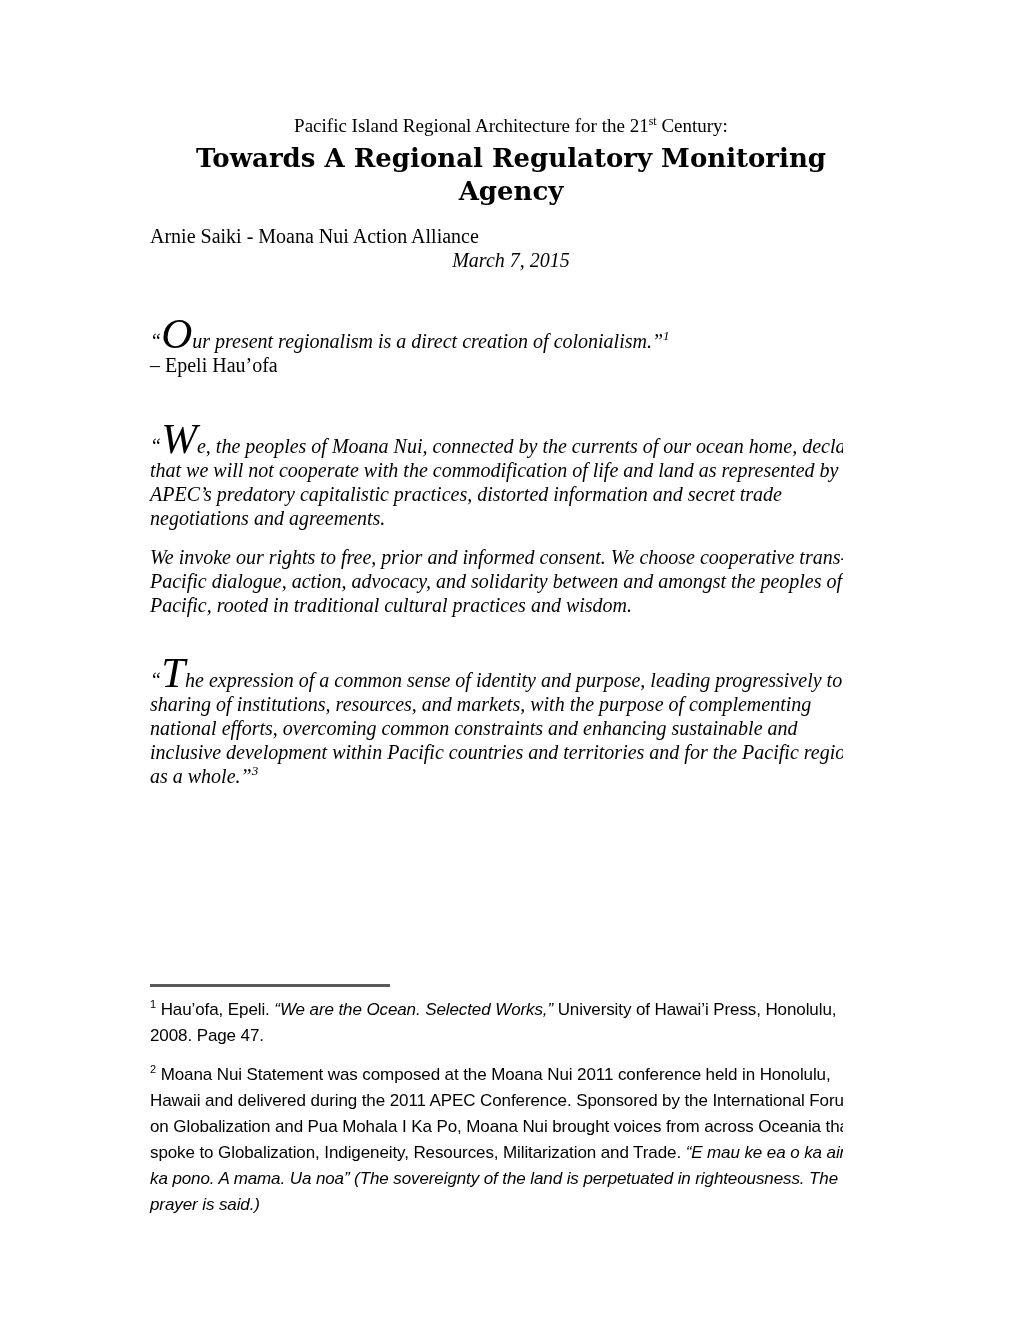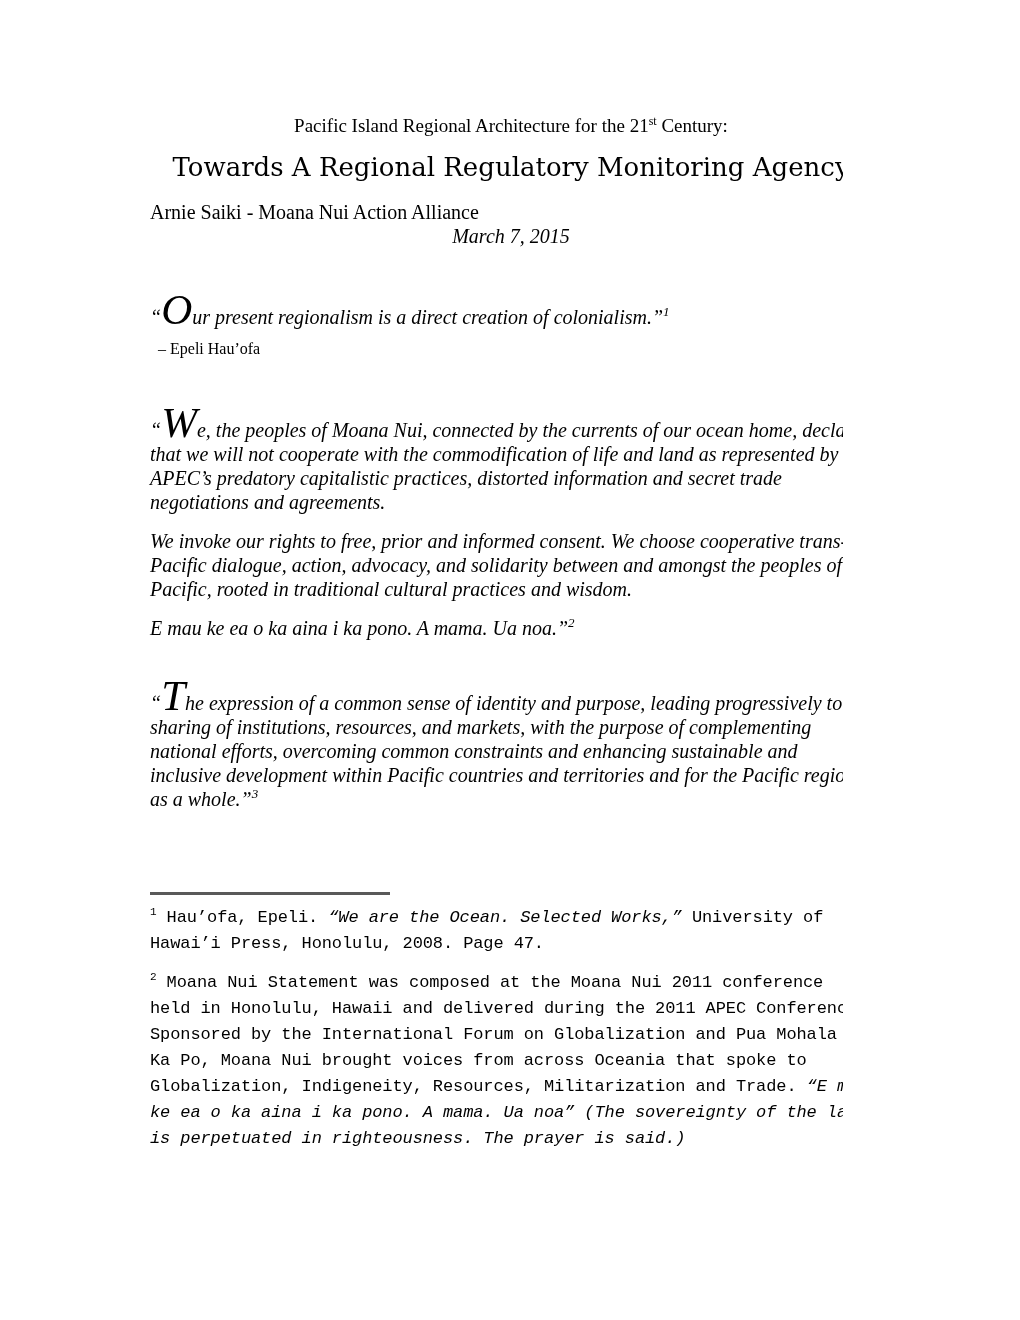--- a/index.html
+++ b/index.html
@@ -23,22 +23,22 @@
     line-height: 23px;
     text-align: center;
     margin: 0;
   }
   .title-line1 sup { font-size: 12px; line-height: 0; }
   .title-line2 {
     font-family: "DejaVu Serif", serif;
     font-size: 26px;
     line-height: 33px;
     text-align: center;
-    font-weight: normal;
-    margin: 14px 0 0 0;
+    font-weight: bold;
+    margin: 5px 0 0 0;
   }
   .byline {
     font-size: 20px;
     line-height: 24px;
     text-align: left;
     margin: 16px 0 0 0;
   }
   .dateline {
     font-size: 20px;
     line-height: 24px;
@@ -52,35 +52,35 @@
     font-style: italic;
     margin: 0;
   }
   .quote .dropcap {
     font-size: 43px;
     line-height: 24px;
     font-style: italic;
   }
   .quote sup { font-size: 13px; line-height: 0; }
   .attribution {
-    font-size: 16px;
+    font-size: 20px;
     line-height: 24px;
     font-style: normal;
-    margin: 8px;
+    margin: 0;
   }
   .m-q1 { margin-top: 50px; }
   .m-q2 { margin-top: 50px; }
   .m-para { margin-top: 15px; }
   .m-q3 { margin-top: 44px; }
   .footnotes {
     position: absolute;
     left: 150px;
-    top: 892px;
+    top: 984px;
     width: 722px;
-    font-family: Liberation Mono, monospace;
+    font-family: Liberation Sans, sans-serif;
     font-size: 17px;
     line-height: 26px;
     letter-spacing: -0.1px;
   }
   .fn-separator {
     width: 240px;
     height: 0;
     border-top: 3px solid #595959;
     margin: 0 0 10px 0;
   }
@@ -110,21 +110,20 @@
     <p class="byline">Arnie Saiki - Moana Nui Action Alliance</p>
     <p class="dateline">March 7, 2015</p>
 
     <p class="quote m-q1"><span>“</span><span class="dropcap">O</span><span>ur present regionalism is a direct creation of colonialism.”</span><sup>1</sup></p>
     <p class="attribution">– Epeli Hau’ofa</p>
 
     <p class="quote m-q2"><span>“</span><span class="dropcap">W</span><span>e, the peoples of Moana Nui, connected by the currents of our ocean home, declare that we will not cooperate with the commodification of life and land as represented by APEC’s predatory capitalistic practices, distorted information and secret trade negotiations and agreements.</span></p>
 
     <p class="quote m-para">We invoke our rights to free, prior and informed consent. We choose cooperative trans-Pacific dialogue, action, advocacy, and solidarity between and amongst the peoples of the Pacific, rooted in traditional cultural practices and wisdom.</p>
 
-    <p class="quote m-para"><span>E mau ke ea o ka aina i ka pono. A mama. Ua noa.”</span><sup>2</sup></p>
 
     <p class="quote m-q3"><span>“</span><span class="dropcap">T</span><span>he expression of a common sense of identity and purpose, leading progressively to the sharing of institutions, resources, and markets, with the purpose of complementing national efforts, overcoming common constraints and enhancing sustainable and inclusive development within Pacific countries and territories and for the Pacific region as a whole.”</span><sup>3</sup></p>
 
   </div>
 
   <div class="footnotes">
     <div class="fn-separator"></div>
 
     <p class="footnote"><sup>1</sup><span> Hau’ofa, Epeli. </span><span class="it">“We are the Ocean. Selected Works,”</span><span> University of Hawai’i Press, Honolulu, 2008. Page 47.</span></p>
 

